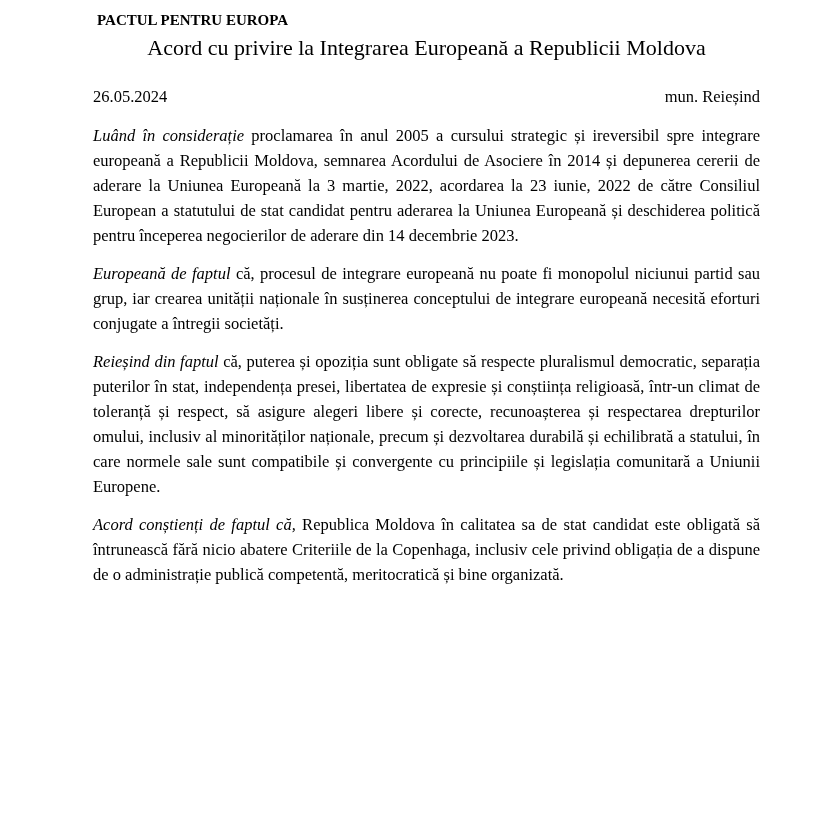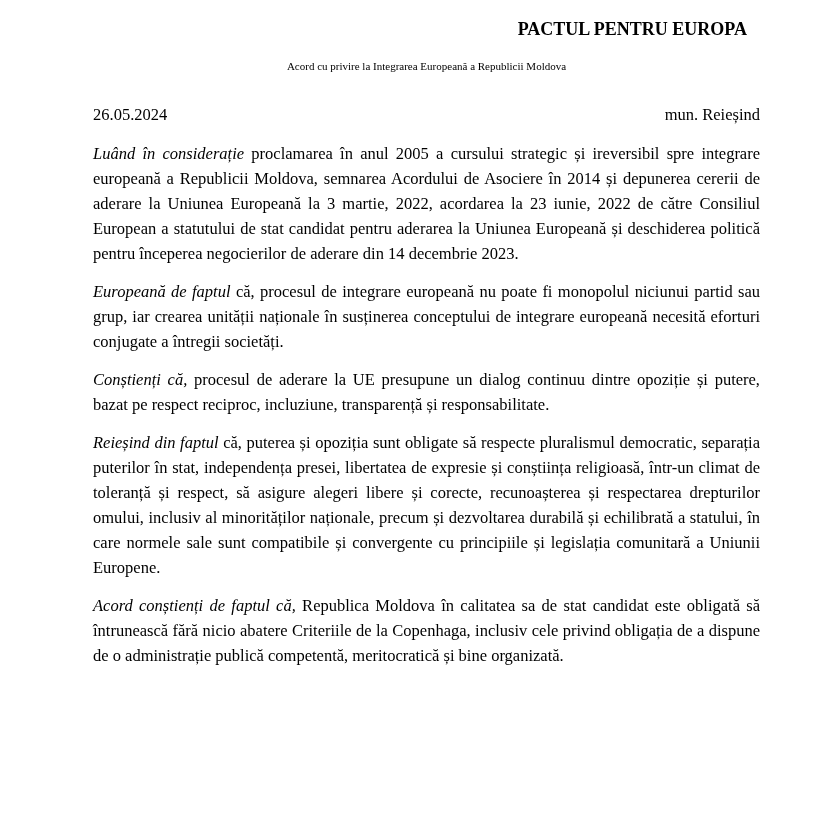--- a/index.html
+++ b/index.html
@@ -13,30 +13,30 @@
     box-sizing: border-box;
     background: #ffffff;
     color: #000000;
     font-family: "Liberation Serif", "DejaVu Serif", serif;
     font-size: 16.5px;
     line-height: 25px;
     padding: 5px 53px 0 93px;
     overflow: hidden;
   }
   .doc-title {
-    margin: 13px;
-    text-align: right;
-    font-size: 18px;
+    margin: 4px;
+    text-align: left;
+    font-size: 15px;
     line-height: 23px;
     font-weight: 700;
   }
   .doc-subtitle {
     margin: 1px 0 0 0;
     text-align: center;
-    font-size: 11px;
+    font-size: 22px;
     line-height: 24px;
     font-weight: 400;
   }
   .dateline {
     display: flex;
     justify-content: space-between;
     align-items: flex-end;
     margin-top: 24px;
   }
   .paragraphs p {
@@ -65,23 +65,20 @@
   </div>
 
   <div class="paragraphs">
     <p>
       <span class="lead">Luând în considerație</span><span> proclamarea în anul 2005 a cursului strategic și ireversibil spre integrare europeană a Republicii Moldova, semnarea Acordului de Asociere în 2014 și depunerea cererii de aderare la Uniunea Europeană la 3 martie, 2022, acordarea la 23 iunie, 2022 de către Consiliul European a statutului de stat candidat pentru aderarea la Uniunea Europeană și deschiderea politică pentru începerea negocierilor de aderare din 14 decembrie 2023.</span>
     </p>
     <p>
       <span class="lead">Europeană de faptul</span><span> că, procesul de integrare europeană nu poate fi monopolul niciunui partid sau grup, iar crearea unității naționale în susținerea conceptului de integrare europeană necesită eforturi conjugate a întregii societăți.</span>
     </p>
     <p>
-      <span class="lead">Conștienți că,</span><span> procesul de aderare la UE presupune un dialog continuu dintre opoziție și putere, bazat pe respect reciproc, incluziune, transparență și responsabilitate.</span>
-    </p>
-    <p>
       <span class="lead">Reieșind din faptul</span><span> că, puterea și opoziția sunt obligate să respecte pluralismul democratic, separația puterilor în stat, independența presei, libertatea de expresie și conștiința religioasă, într-un climat de toleranță și respect, să asigure alegeri libere și corecte, recunoașterea și respectarea drepturilor omului, inclusiv al minorităților naționale, precum și dezvoltarea durabilă și echilibrată a statului, în care normele sale sunt compatibile și convergente cu principiile și legislația comunitară a Uniunii Europene.</span>
     </p>
     <p>
       <span class="lead">Acord conștienți de faptul că,</span><span> Republica Moldova în calitatea sa de stat candidat este obligată să întrunească fără nicio abatere Criteriile de la Copenhaga, inclusiv cele privind obligația de a dispune de o administrație publică competentă, meritocratică și bine organizată.</span>
     </p>
   </div>
 
 </div>
 
 </body></html>

